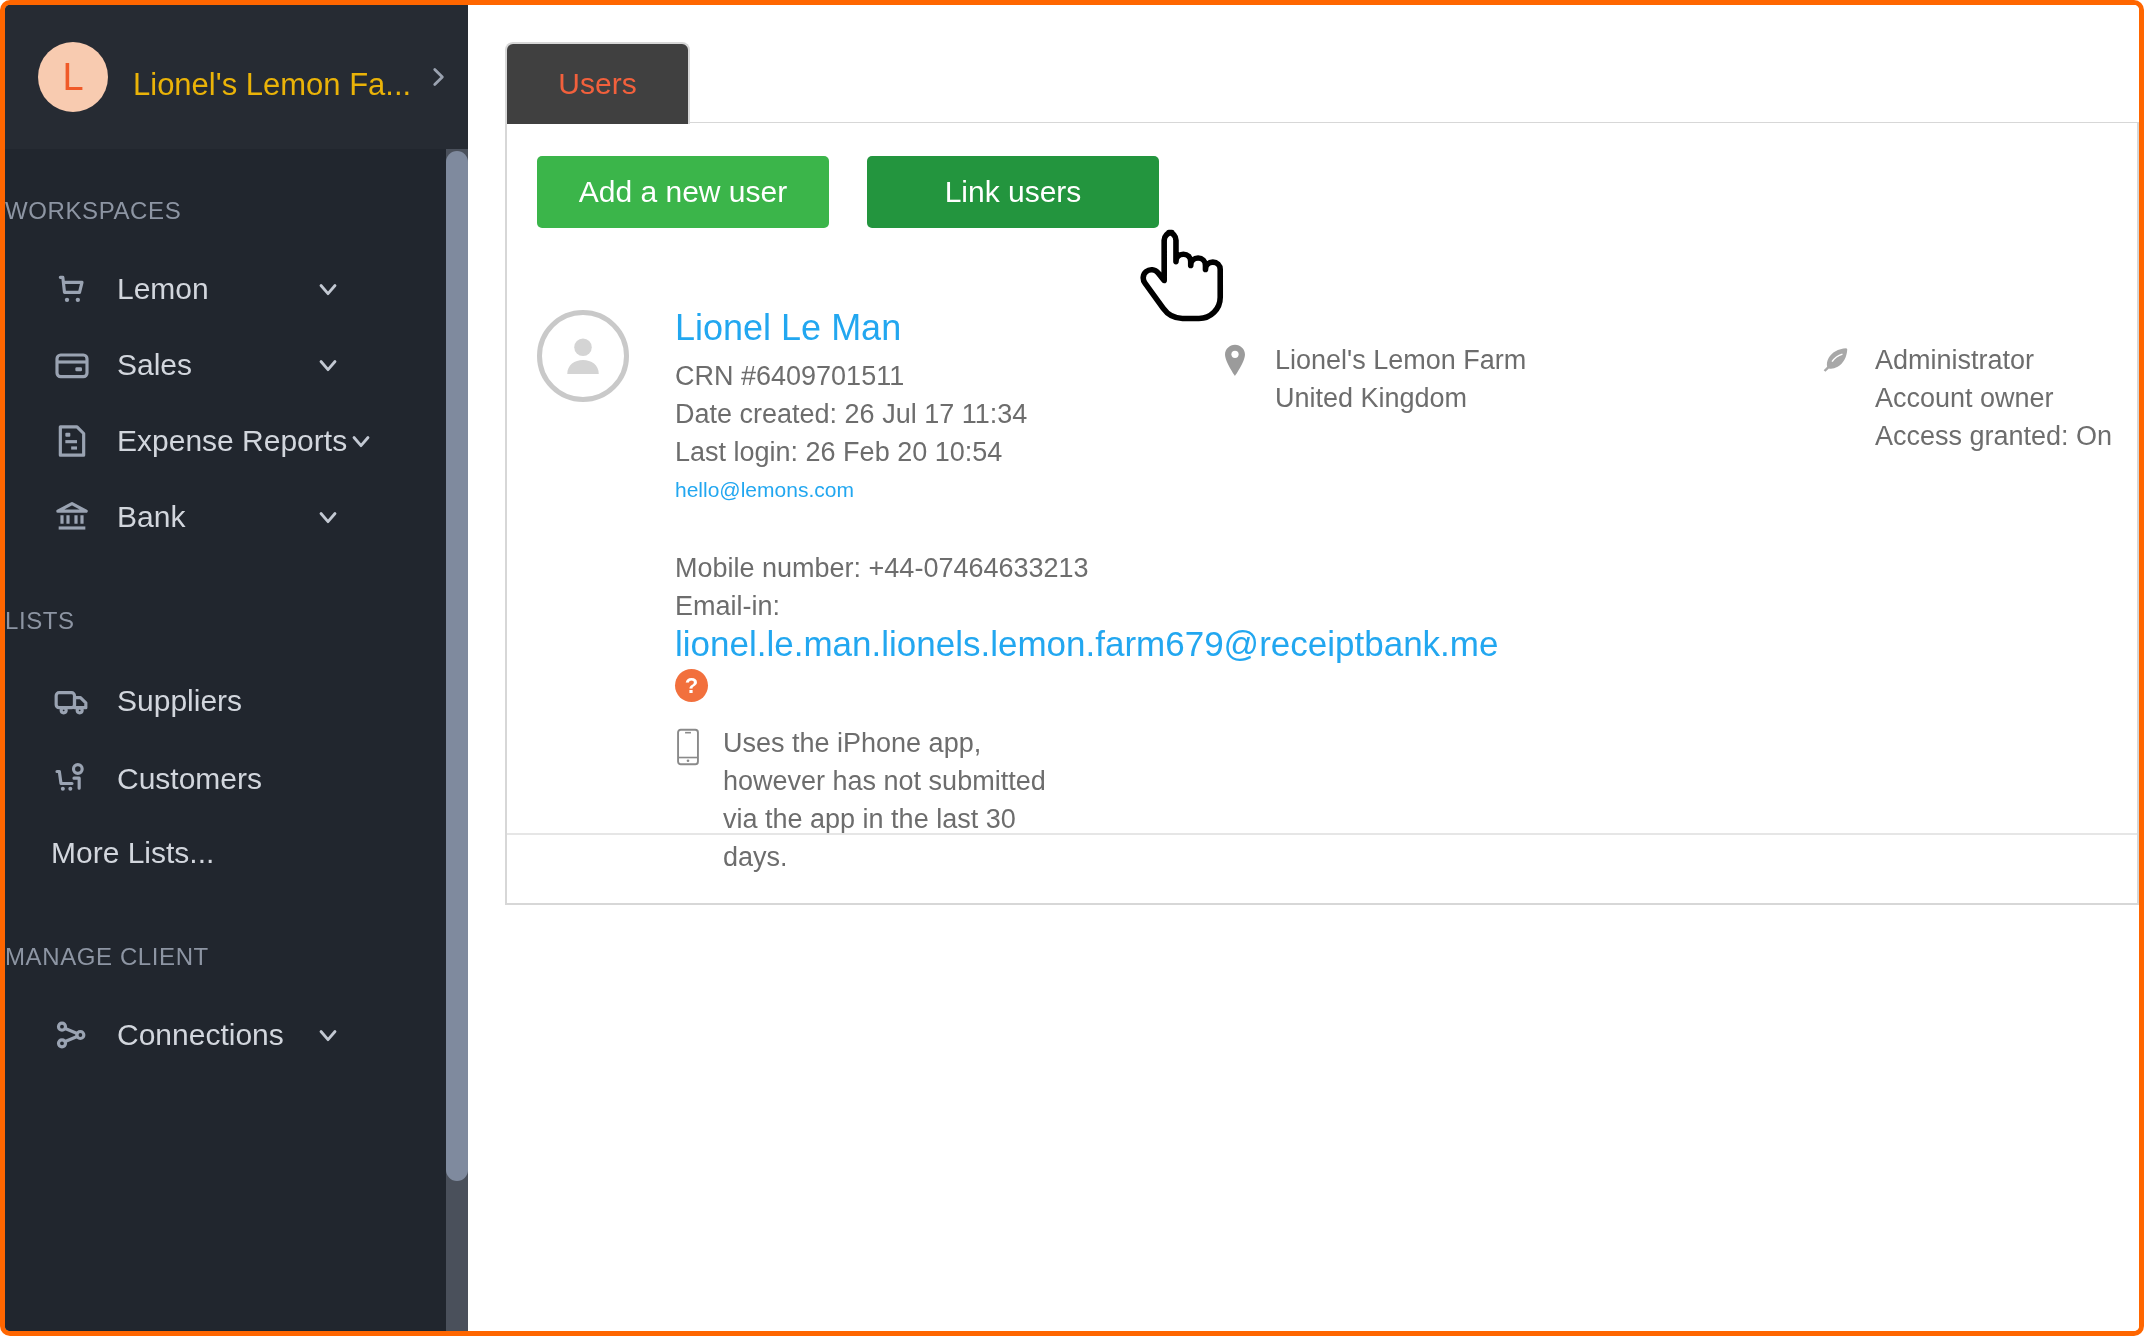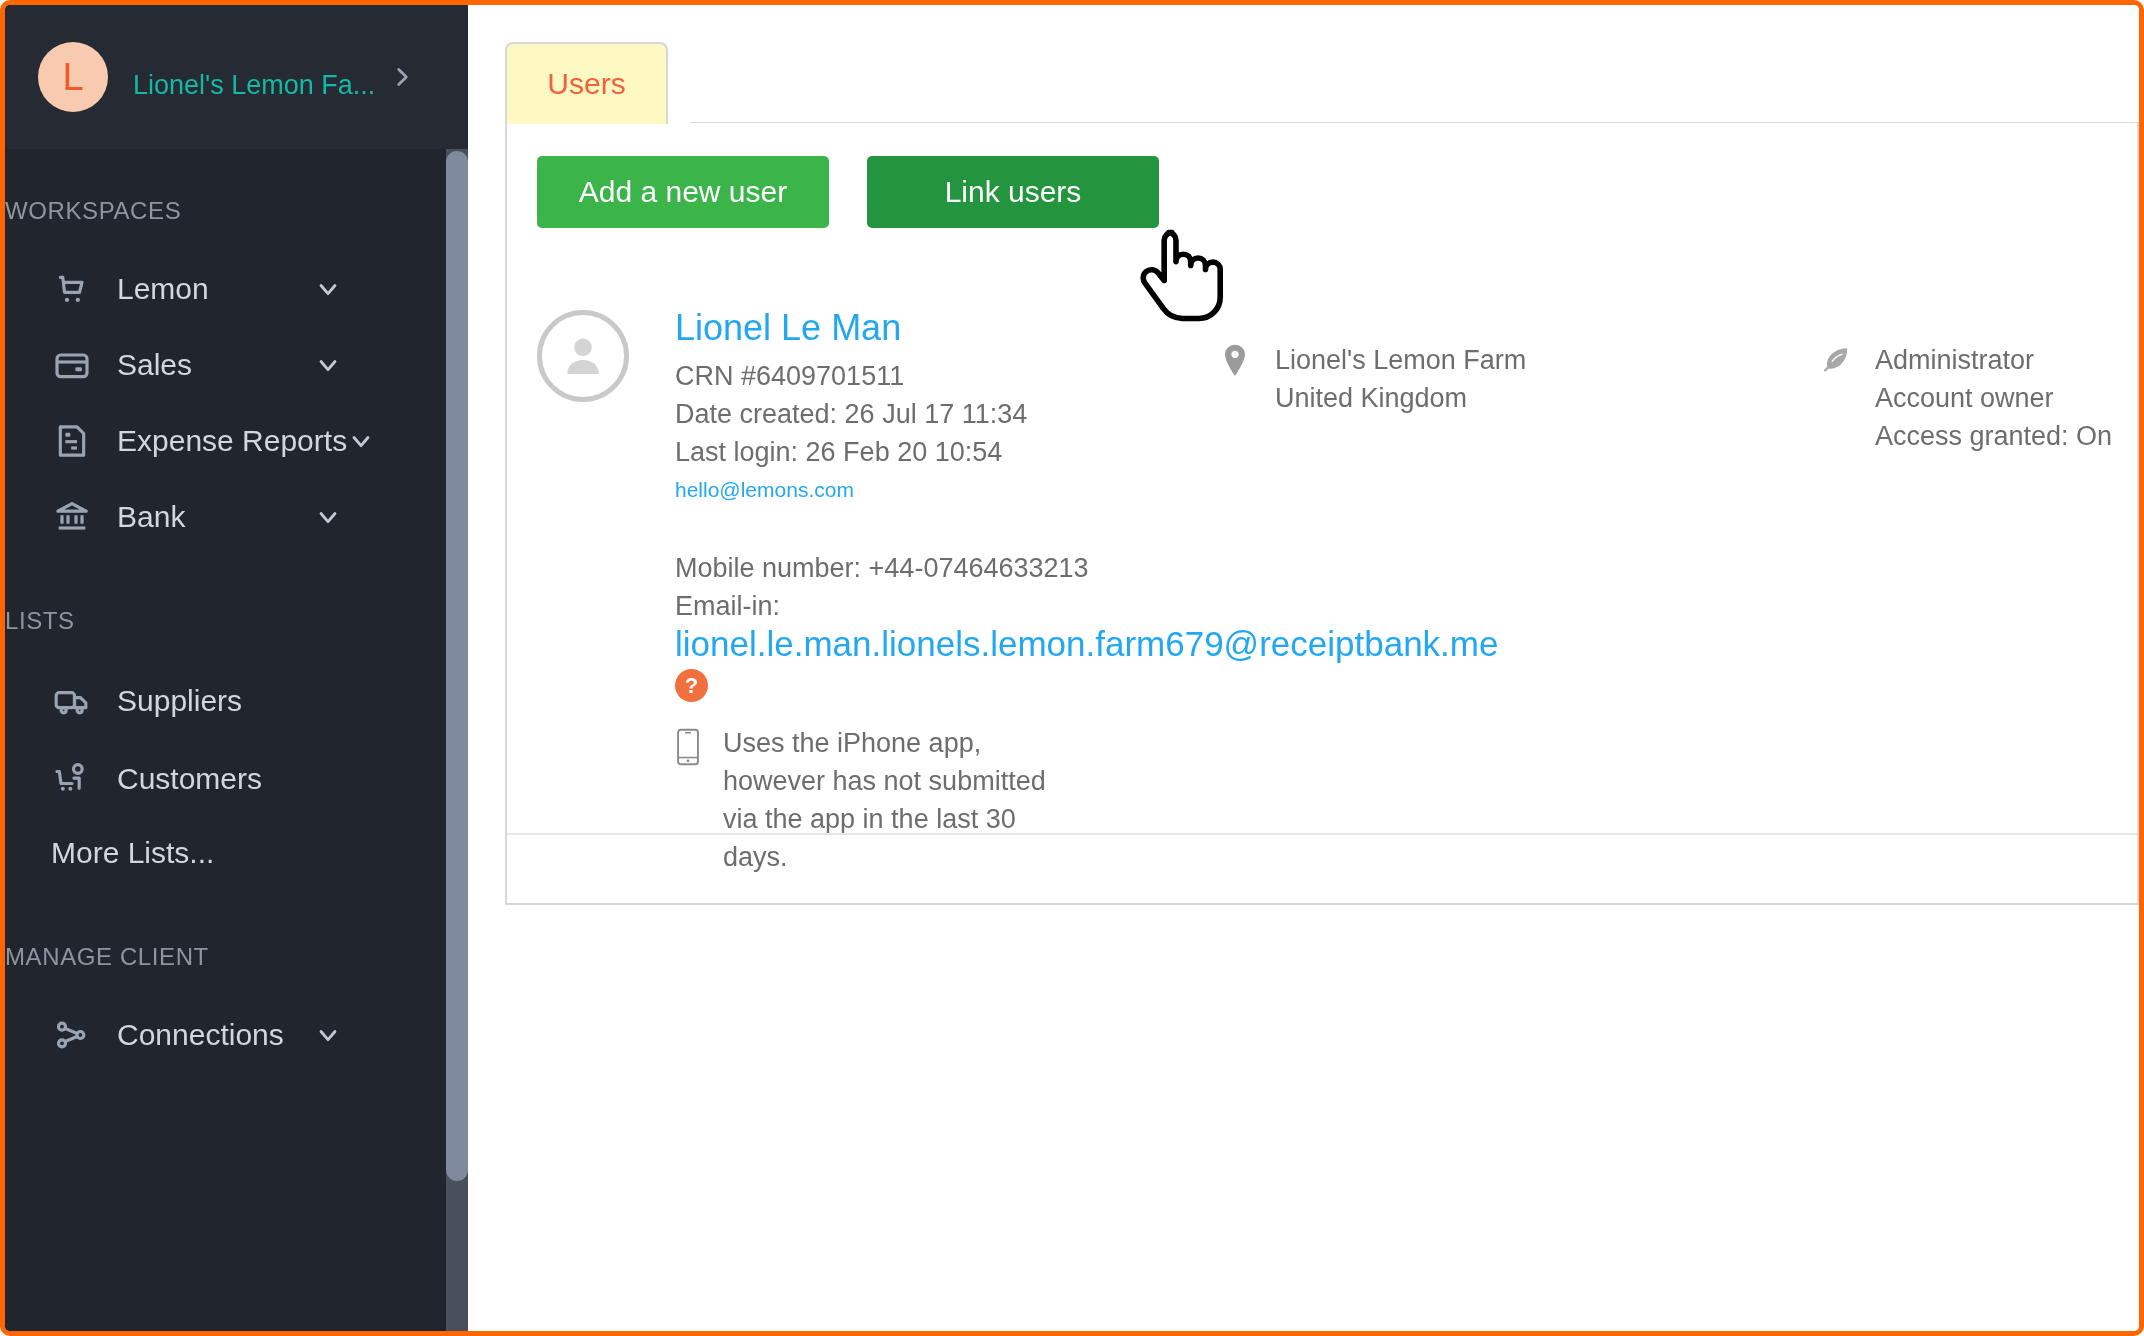--- a/index.html
+++ b/index.html
@@ -39,22 +39,22 @@
   #workspace-avatar {
     width: 70px; height: 70px; border-radius: 50%;
     background: #F8CBB0;
     color: #F05A28;
     font-size: 38px; font-weight: 400;
     display: flex; align-items: center; justify-content: center;
     flex: 0 0 auto;
   }
   #workspace-name {
     margin-left: 25px;
-    color: #14b8a6;
-    font-size: 27px;
+    color: #eab308;
+    font-size: 31px;
     white-space: nowrap;
     margin-top: 16px;
   }
   #workspace-chevron {
     margin-left: 14px;
     color: #9aa2b0;
     display: flex; align-items: center;
   }
 
   #nav-scroll {
@@ -116,25 +116,25 @@
 
   
   #tab-strip {
     position: absolute;
     left: 37px; top: 37px;
     right: 0; height: 82px;
   }
   #tab-users {
     position: absolute;
     left: 0; top: 0;
-    width: 163px; height: 82px;
+    width: 185px; height: 82px;
     border: 2px solid #d7d7d7;
     border-bottom: none;
     border-radius: 8px 8px 0 0;
-    background: #fef9c3;
+    background: #404040;
     display: flex; align-items: center; justify-content: center;
     color: #F2603C;
     font-size: 30px;
     cursor: pointer;
     z-index: 3;
   }
   #tab-underline {
     position: absolute;
     left: 185px; top: 80px;
     right: 0; height: 2px;

